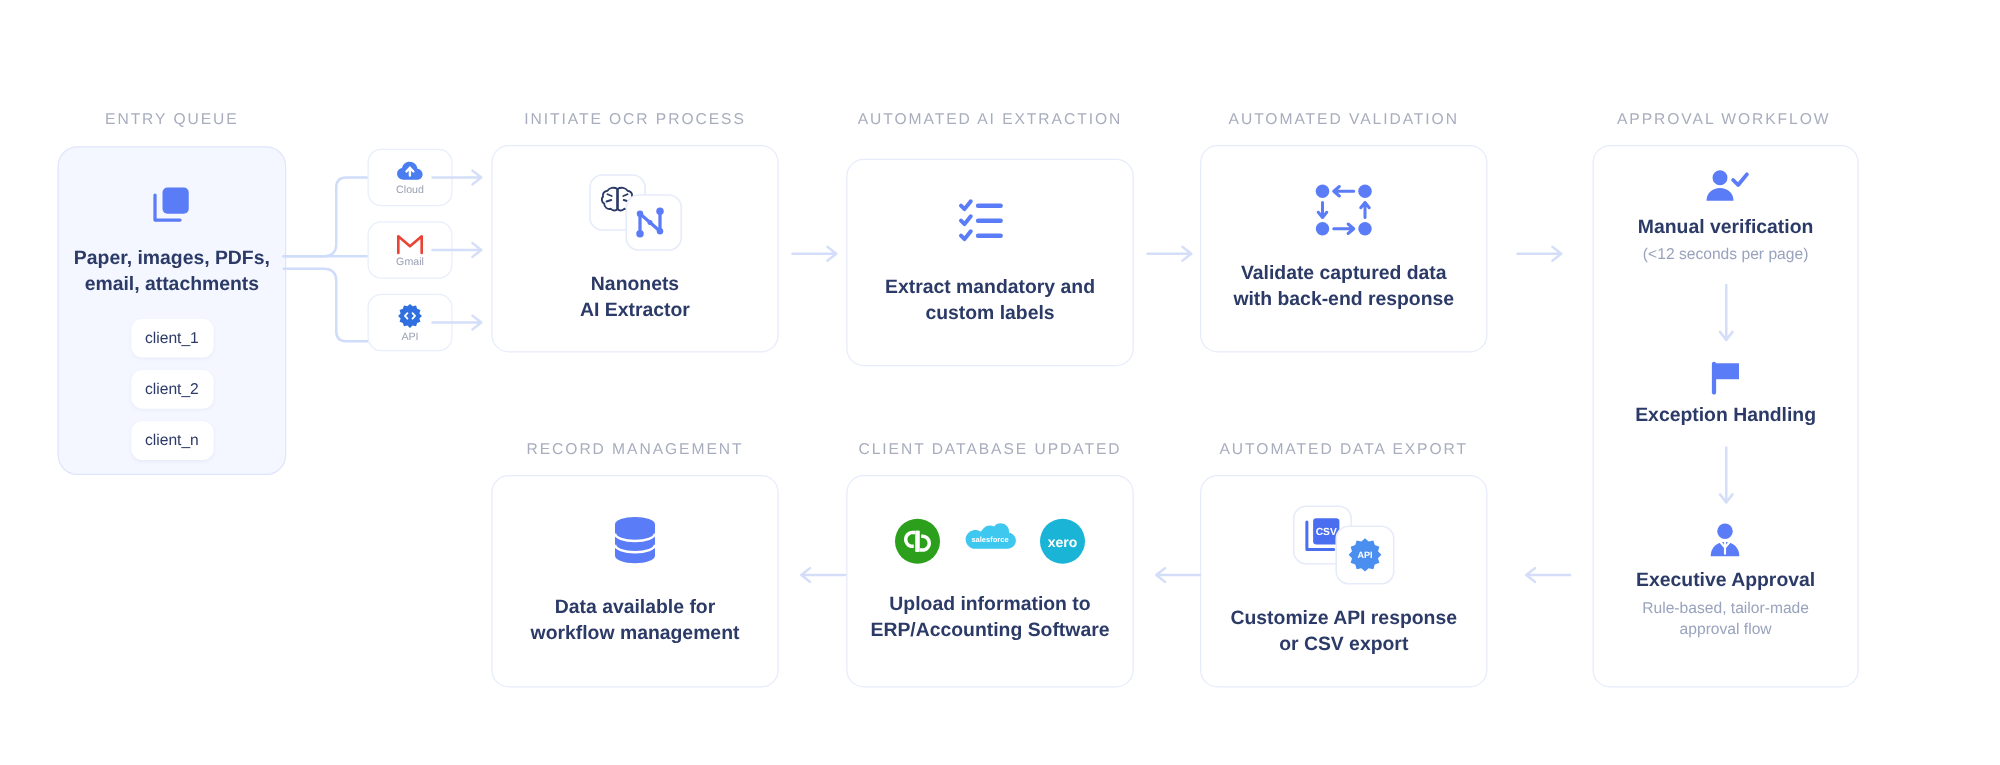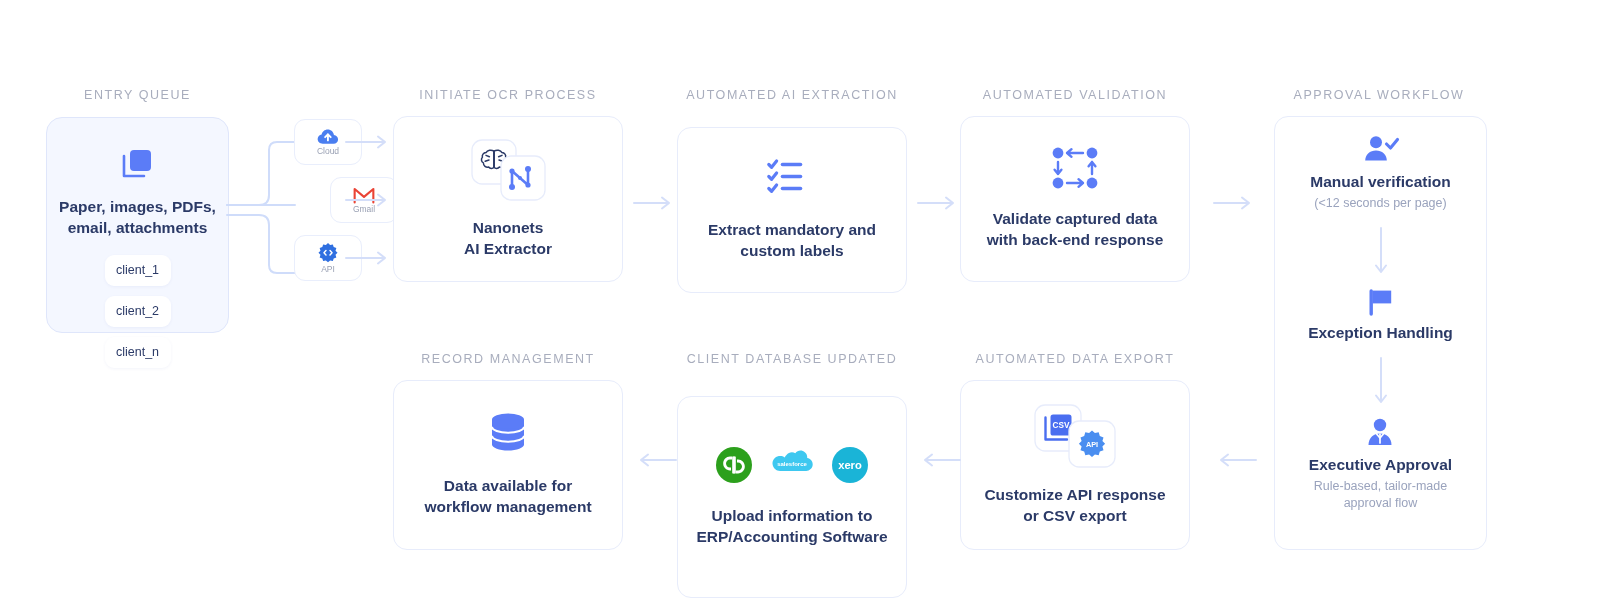--- a/index.html
+++ b/index.html
@@ -38,21 +38,21 @@
     color: #2b3a67;
     font-weight: 600;
     text-align: center;
     white-space: pre-line;
   }
   .card-icon { display: flex; align-items: center; justify-content: center; }
 
   
   #entry-panel {
     position: absolute;
-    left: 46px; top: 117px; width: 183px; height: 216px;
+    left: 46px; top: 117px; width: 183px; height: 263px;
     background: #f4f7ff;
     border: 1.3px solid #dfe6fb;
     border-radius: 16px;
     display: flex; flex-direction: column; align-items: center;
   }
   #entry-panel .eq-icon { margin-top: 25px; }
   #entry-panel .eq-text {
     margin-top: 14px;
     font-size: 15.5px; line-height: 1.35;
     color: #2b3a67; font-weight: 600; text-align: center;
@@ -145,21 +145,21 @@
       <svg width="22" height="18" viewBox="0 0 24 20">
         <path d="M6.2 17.5 C2.8 17.5 0.5 15.2 0.5 12.3 C0.5 9.7 2.4 7.6 4.9 7.2
                  C5.5 4.0 8.3 1.6 11.7 1.6 C15.3 1.6 18.3 4.3 18.6 7.8
                  C21.2 8.1 23.2 10.2 23.2 12.8 C23.2 15.4 21.0 17.5 18.3 17.5 Z" fill="#4a7ef0"></path>
         <path d="M11.9 13.8 L11.9 7.4 M11.9 7.0 L8.8 10.2 M11.9 7.0 L15.0 10.2" fill="none" stroke="#ffffff" stroke-width="2.1" stroke-linecap="round" stroke-linejoin="round"></path>
       </svg>
     </span>
     <span class="src-name">Cloud</span>
   </div>
 
-  <div class="src-tile" style="left:294px; top:177px;margin-left:36px;">
+  <div class="src-tile" style="left:294px; top:177px;">
     <span>
       <svg width="22" height="18" viewBox="0 0 24 19">
         <path d="M1.8 17.6 L1.8 3.0 L12 11.6 L22.2 3.0 L22.2 17.6" fill="none" stroke="#ea4335" stroke-width="2.3" stroke-linejoin="round" stroke-linecap="round"></path>
       </svg>
     </span>
     <span class="src-name">Gmail</span>
   </div>
 
   <div class="src-tile" style="left:294px; top:235px;">
     <span>
@@ -356,21 +356,21 @@
     <div class="card-label">Customize API response
 or CSV export</div>
   </div>
 
   <div class="arrow" style="left:917px; top:450px;">
     <svg width="44" height="20" viewBox="0 0 44 20">
       <path d="M43 10 L8 10 M15 4.5 L8 10 L15 15.5" fill="none" stroke="#d4def9" stroke-width="2" stroke-linecap="round" stroke-linejoin="round"></path>
     </svg>
   </div>
 
-  <div class="card" style="left:677px; top:380px; width:230px; height:202px;margin-top:16px;">
+  <div class="card" style="left:677px; top:380px; width:230px; height:170px;">
     <div class="card-icon" style="margin-bottom:22px; gap:16px;">
       <span>
         <svg width="38" height="38" viewBox="0 0 38 38">
           <circle cx="19" cy="19" r="18" fill="#2ca01c"></circle>
           <path d="M17.2 10.6 L15.0 10.6 C11.2 10.6 8.2 13.7 8.2 17.5
                    C8.2 21.3 11.2 24.4 15.0 24.4 L16.0 24.4 L16.0 21.6 L15.0 21.6
                    C12.8 21.6 11.0 19.8 11.0 17.5 C11.0 15.3 12.8 13.4 15.0 13.4
                    L17.2 13.4 Z" fill="#ffffff"></path>
           <path d="M20.8 27.4 L23.0 27.4 C26.8 27.4 29.8 24.3 29.8 20.5
                    C29.8 16.7 26.8 13.6 23.0 13.6 L22.0 13.6 L22.0 16.4 L23.0 16.4

